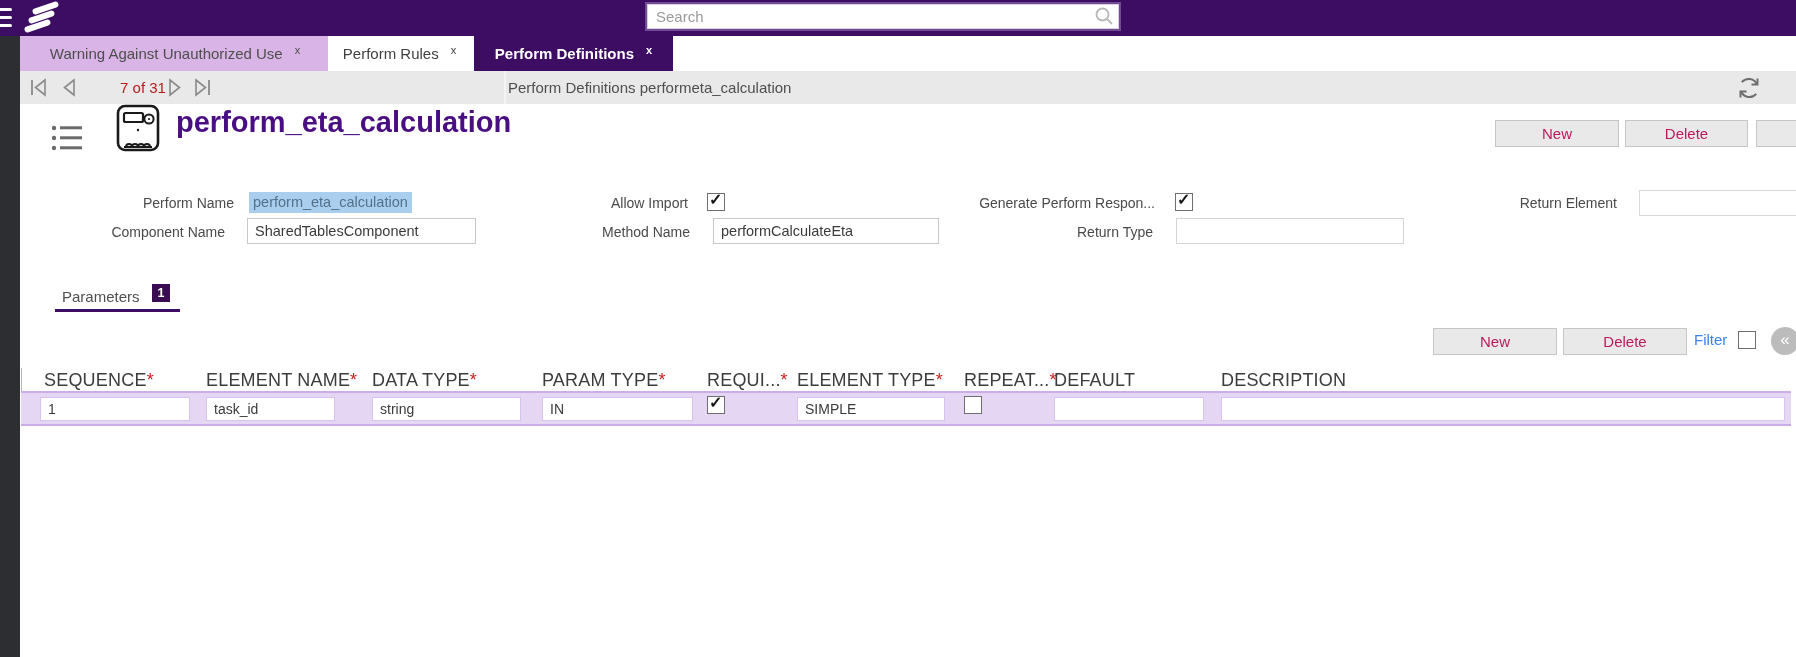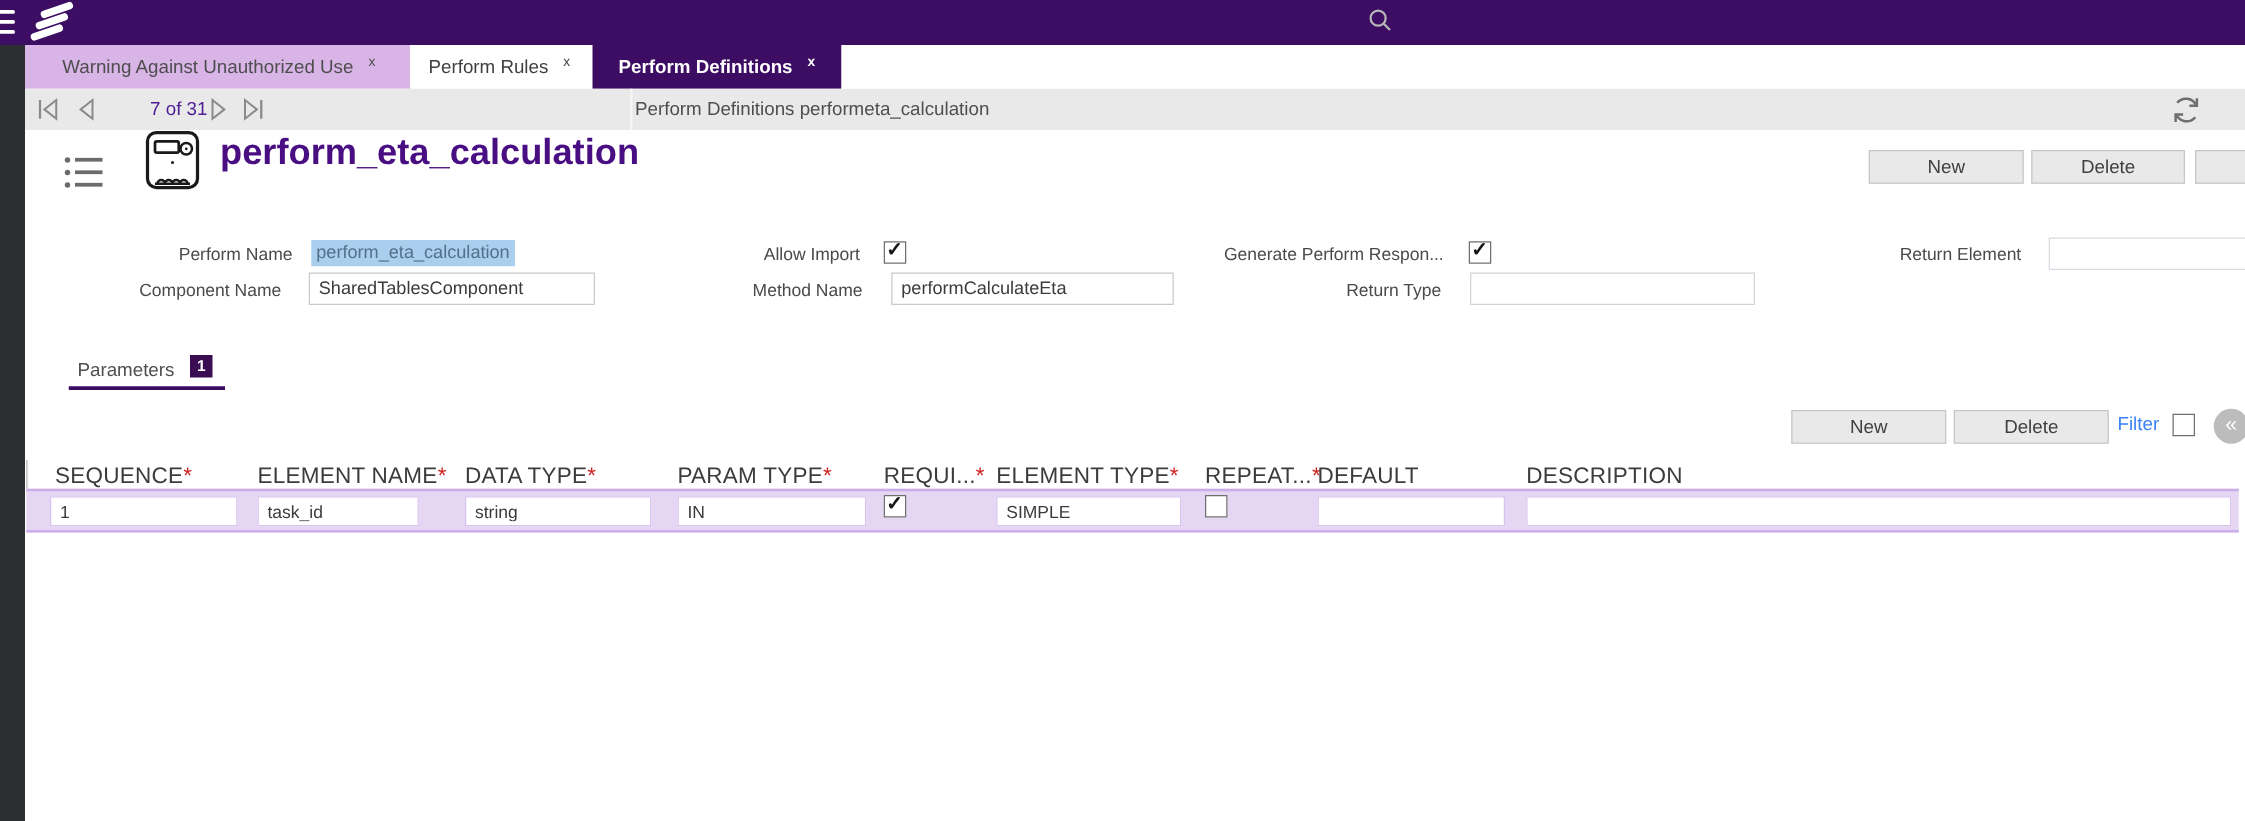--- a/index.html
+++ b/index.html
@@ -28,33 +28,33 @@
        padding:0 14px;white-space:nowrap;cursor:default;}
   .tab .x{font-size:11px;margin-left:12px;display:inline-block;transform:translateY(-5px);}
   .tab1{left:20px;width:310px;background:#d9b4e6;color:#4e4e4e;text-align:center;}
   .tab2{left:328px;width:143px;background:#fff;color:#3f3f3f;text-align:center;}
   .tab3{left:474px;width:199px;background:#3d0d64;color:#fff;font-weight:bold;text-align:center;}
 
   
   .navrow{position:absolute;left:20px;top:71px;width:1776px;height:33px;background:#e9e9e9;}
   .navic{position:absolute;top:6px;cursor:pointer;}
   .navpos{position:absolute;left:88px;top:0;width:70px;height:39px;line-height:33px;text-align:center;
-          font-size:15px;color:#4c1d95;}
+          font-size:15px;color:#b91c1c;}
   .navdiv{position:absolute;left:484px;top:0;width:2px;height:33px;background:#f4f4f4;}
   .crumb{position:absolute;left:488px;top:0;height:33px;line-height:33px;font-size:15px;color:#4f4f4f;}
   .refresh{position:absolute;left:1716px;top:4px;cursor:pointer;}
 
   
   .listicon{position:absolute;left:50px;top:121px;cursor:pointer;}
   .devicon{position:absolute;left:116px;top:104px;}
   .pagetitle{position:absolute;left:176px;top:106px;font-size:29px;font-weight:bold;color:#4a0e83;}
 
   
   .btn{position:absolute;height:27px;line-height:25px;background:#e9e9e9;border:1px solid #c6c6c6;
-       box-sizing:border-box;text-align:center;font-size:15px;color:#404040;cursor:pointer;}
+       box-sizing:border-box;text-align:center;font-size:15px;color:#be185d;cursor:pointer;}
   .btn-new-top{left:1495px;top:120px;width:124px;}
   .btn-del-top{left:1625px;top:120px;width:123px;}
   .btn-partial-top{left:1756px;top:120px;width:80px;}
   .btn-new-p{left:1433px;top:328px;width:124px;}
   .btn-del-p{left:1563px;top:328px;width:124px;}
 
   
   .flabel{position:absolute;font-size:14px;color:#4a4a4a;text-align:right;white-space:nowrap;}
   .tinput{position:absolute;height:26px;box-sizing:border-box;border:1px solid #c9c9c9;background:#fff;
           font-family:"Liberation Sans",sans-serif;font-size:14.5px;color:#3b3b3b;padding:0 7px;}
@@ -91,20 +91,21 @@
     <div class="hamburger">
         <span></span>
         <span></span>
         <span></span>
       </div>
     <div class="logo">
         <i></i>
         <i></i>
         <i></i>
       </div>
+    <input class="search" placeholder="Search" style="">
     <svg class="search-ic" width="20" height="20" viewBox="0 0 20 20">
       <circle cx="8.5" cy="8.5" r="6" fill="none" stroke="#b8b8b8" stroke-width="1.8"></circle>
       <line x1="13" y1="13" x2="18" y2="18" stroke="#b8b8b8" stroke-width="1.8"></line>
     </svg>
   </div>
 
   <div class="leftrail"></div>
 
   <div class="tab tab1">
     <span>Warning Against Unauthorized Use</span><span class="x">x</span>

